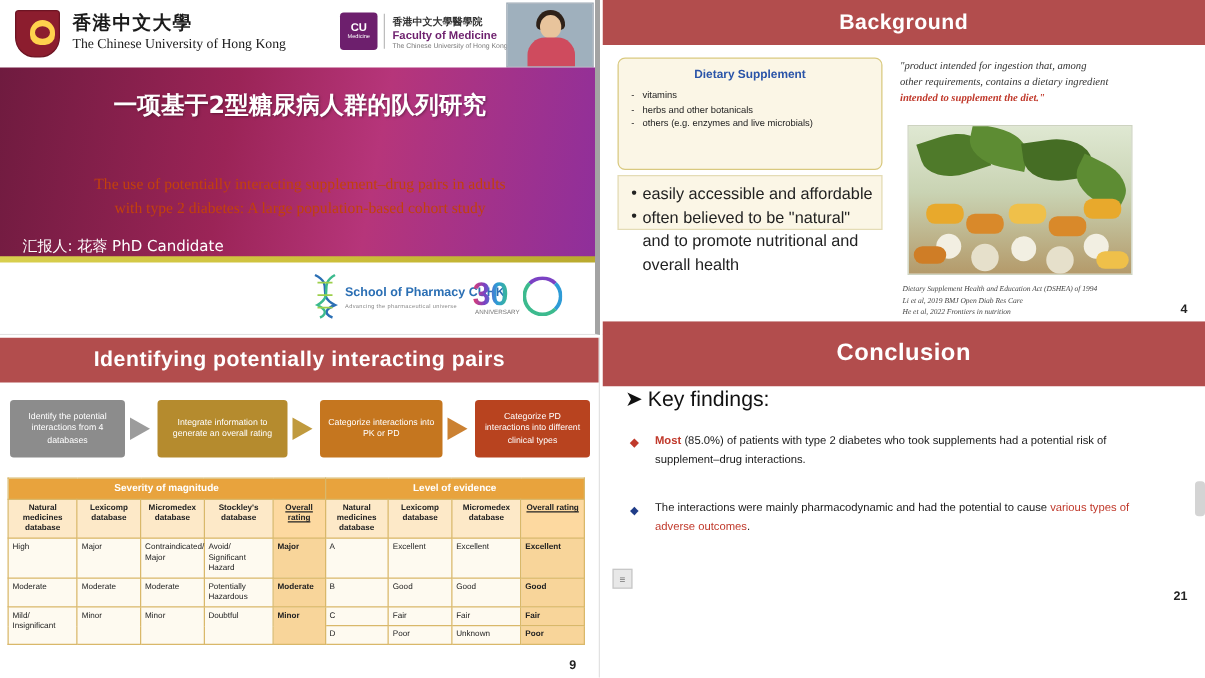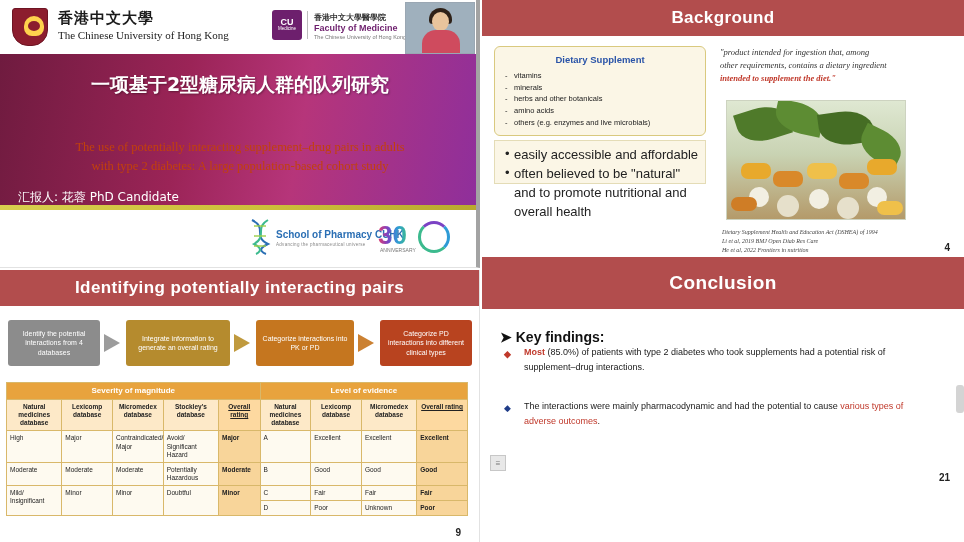--- a/index.html
+++ b/index.html
@@ -317,21 +317,21 @@
   td.cell { background: #fefaf0; }
   td.overall-cell {
     background: #f8d59a; font-weight: bold;
   }
   
   #slide-conclusion {
     left: 482px; top: 257px; width: 482px; height: 236px;
   }
   .key-findings {
     position: absolute; left: 18px; top: 52px;
-    font-size: 14px; font-weight: bold; color: #111; margin-top: 20px;
+    font-size: 17px; font-weight: normal; color: #111;
   }
   .key-findings .arrowglyph { margin-right: 4px; }
   .bullet-row {
     position: absolute; left: 22px; width: 430px;
     font-size: 9px; color: #1a1a1a; line-height: 1.7;
   }
   .bullet-row .dia {
     position: absolute; left: 0; top: 2px;
     font-size: 9px;
   }
@@ -421,23 +421,21 @@
 
   <div class="slide" id="slide-background">
     <div class="hdr-bar">
       <span class="hdr-text">Background</span>
     </div>
 
     <div class="supp-box">
       <div class="supp-title">Dietary Supplement</div>
       <ul class="supp-list">
         <li>vitamins</li>
-        <li>minerals</li>
         <li>herbs and other botanicals</li>
-        <li>amino acids</li>
         <li>others (e.g. enzymes and live microbials)</li>
       </ul>
     </div>
 
     <div class="bene-box">
       <ul class="bene-list">
         <li>easily accessible and affordable</li>
         <li>often believed to be "natural" and to promote nutritional and overall health</li>
       </ul>
     </div>

